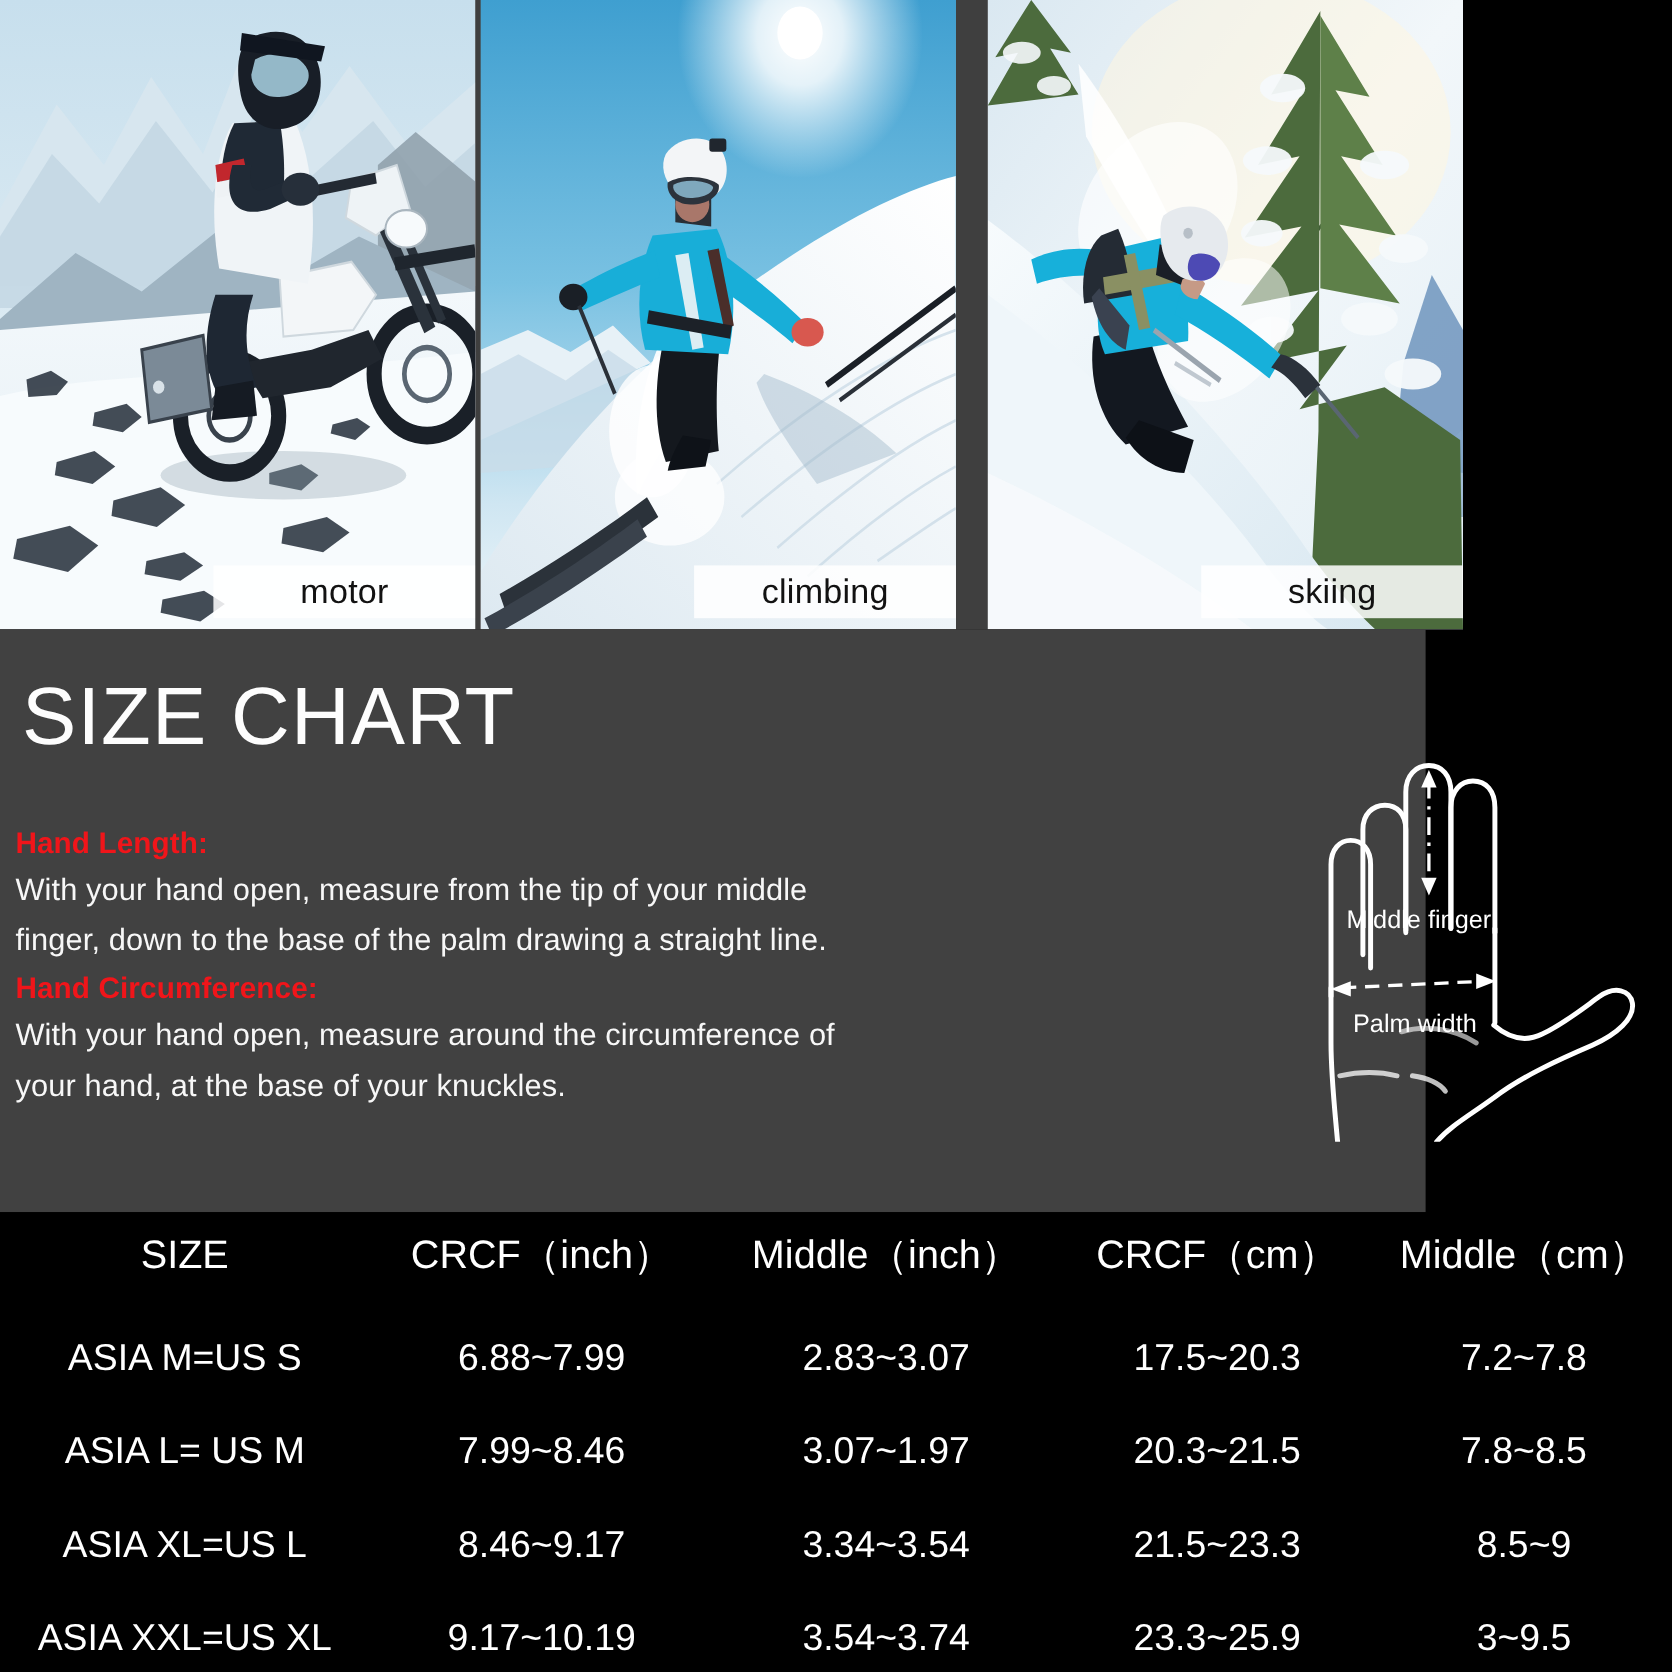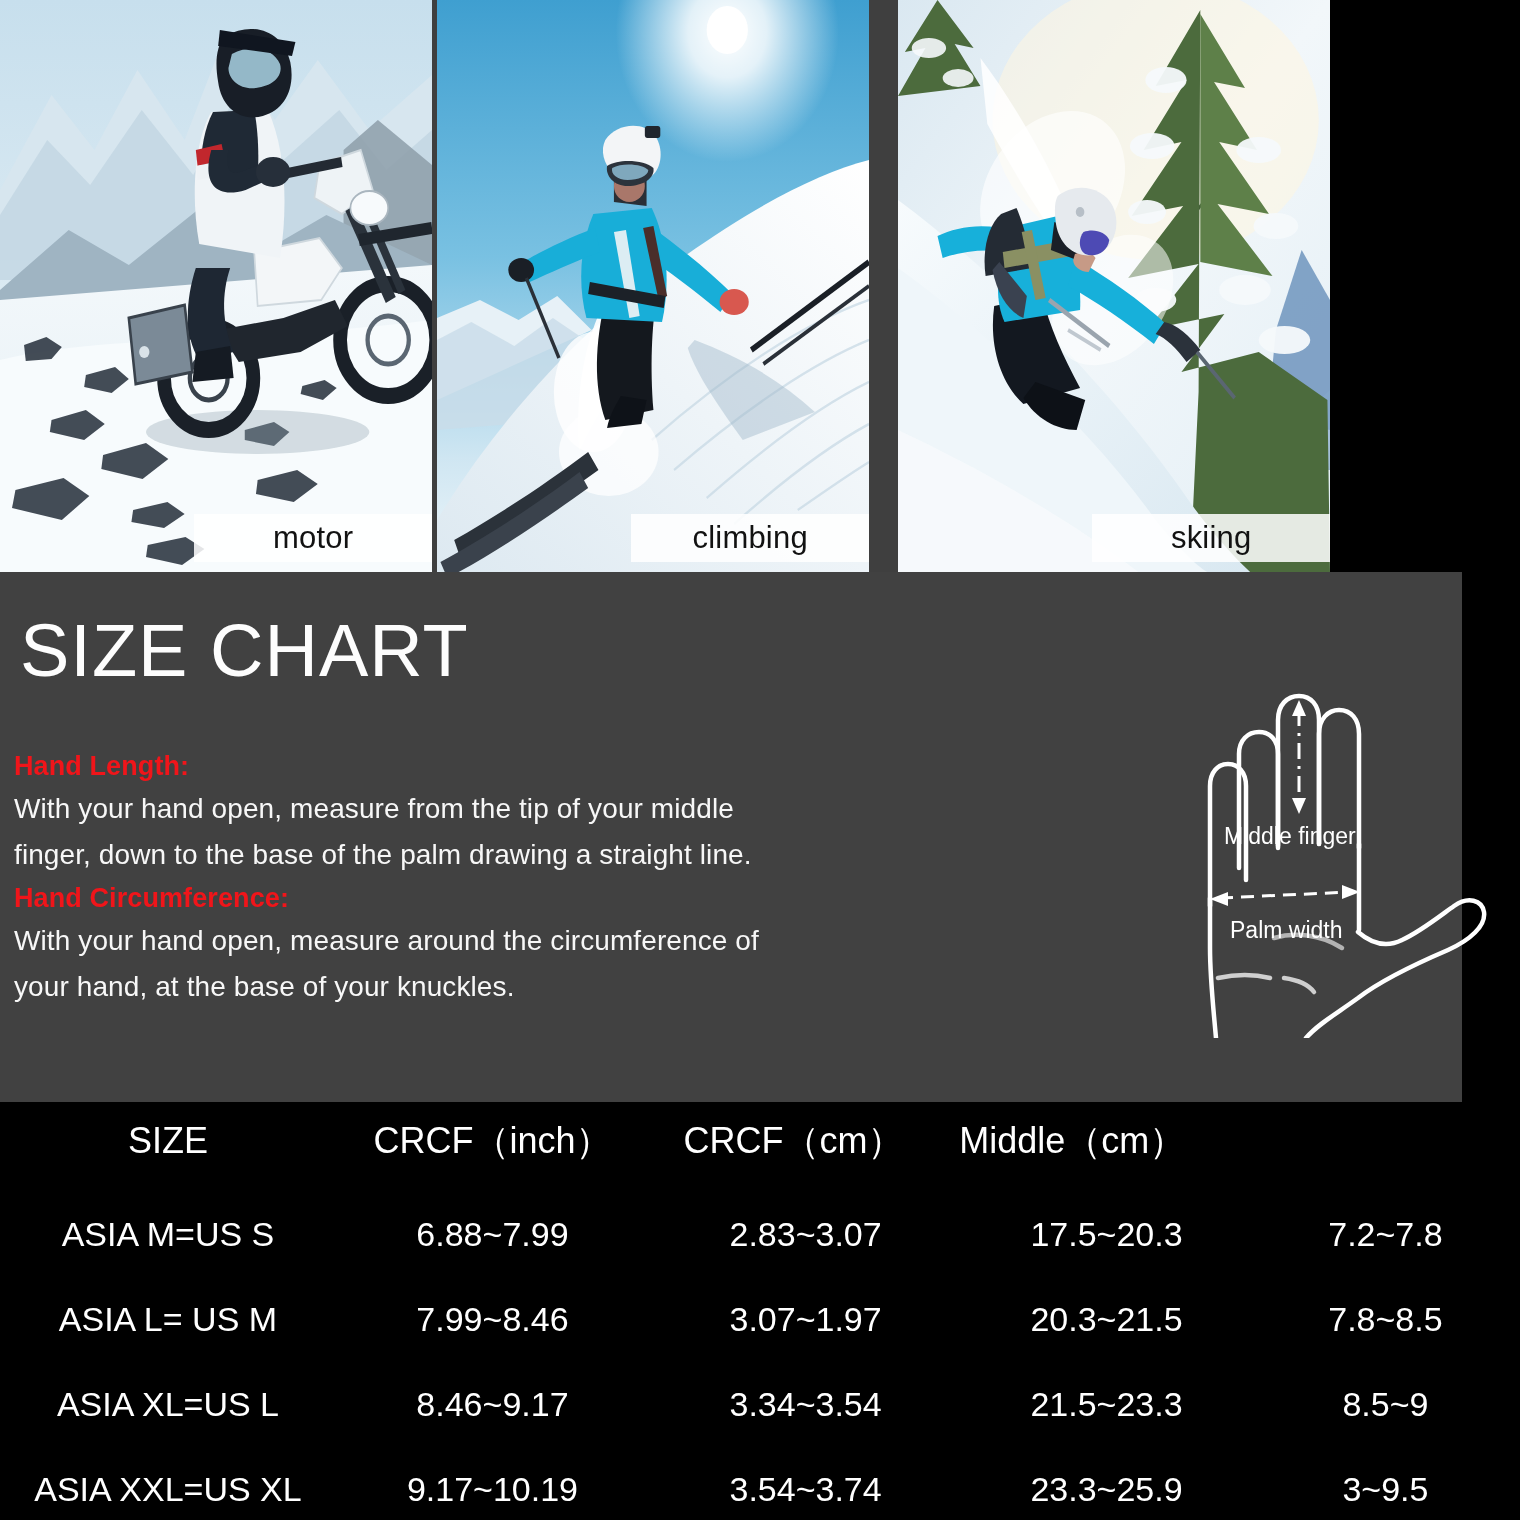--- a/index.html
+++ b/index.html
@@ -35,21 +35,21 @@
   
   .p2 { background: linear-gradient(#4aa7d4 0%, #69b9de 26%, #9fd2ea 45%, #e6f1f7 60%, #f6fafc 100%); }
   
   .p3 { background: linear-gradient(135deg,#dfeaf2 0%, #eef4f8 35%, #f6fafc 65%, #e3eef5 100%); margin-left: 24px; }
 
   .svgfill { position:absolute; inset:0; width:100%; height:100%; display:block; }
 
   
   .info-block {
     position: absolute; left: 0; top: 572px;
-    width: 1462px; height: 530px;
+    width: 1296px; height: 530px;
     background: #414141;
   }
   .size-chart-title {
     position: absolute; left: 20px; top: 42px;
     font-size: 74px; font-weight: 400; color: #fdfdfd;
     letter-spacing: 1px; line-height: 1;
   }
   .measure-text { position: absolute; left: 14px; top: 175px; width: 1010px; }
   .m-head {
     color: #f0151a; font-size: 27px; font-weight: 700;
@@ -414,20 +414,21 @@
 
       <text x="66" y="196" fill="#ffffff" font-family="Liberation Sans, sans-serif" font-size="23">Middle finger</text>
       <text x="72" y="290" fill="#ffffff" font-family="Liberation Sans, sans-serif" font-size="23">Palm width</text>
     </svg>
   </div>
 
   <div class="size-table">
     <div class="trow header-row">
       <div class="tcell c0">SIZE</div>
       <div class="tcell c1">CRCF（inch）</div>
+      <div class="tcell c2">Middle（inch）</div>
       <div class="tcell c3">CRCF（cm）</div>
       <div class="tcell c4">Middle（cm）</div>
     </div>
 
     <div class="trow data-row">
       <div class="tcell c0">ASIA M=US S</div>
       <div class="tcell c1">6.88~7.99</div>
       <div class="tcell c2">2.83~3.07</div>
       <div class="tcell c3">17.5~20.3</div>
       <div class="tcell c4">7.2~7.8</div>

